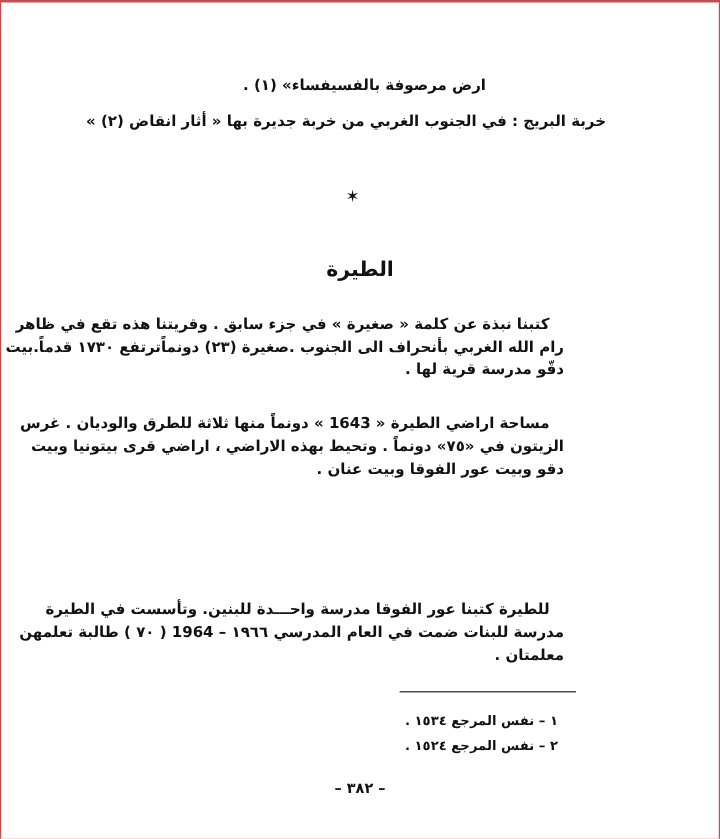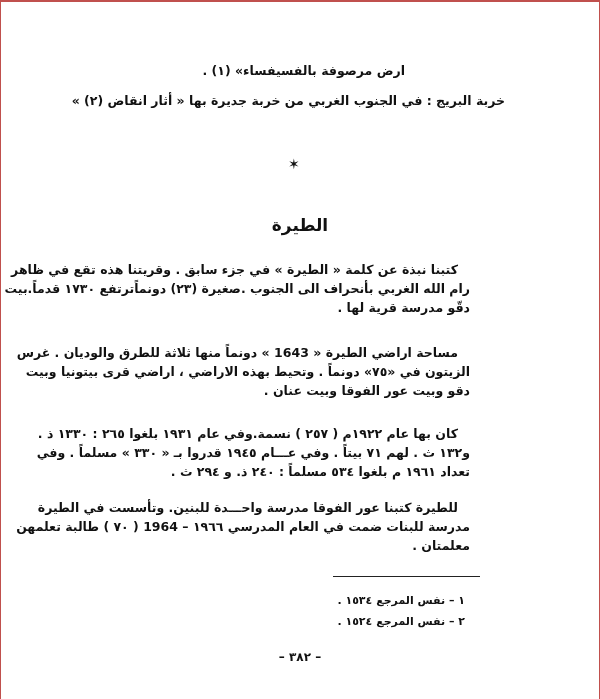--- a/index.html
+++ b/index.html
@@ -116,36 +116,31 @@
 <div class="page">
 
   <div class="line top-line-1">ارض مرصوفة بالفسيفساء» (١) .</div>
   <div class="line top-line-2">خربة البريج : في الجنوب الغربي من خربة جديرة بها « أثار انقاض (٢) »</div>
 
   <div class="star">✶</div>
 
   <div class="heading">الطيرة</div>
 
   <div class="para p1">
-    <span class="pl indent">كتبنا نبذة عن كلمة « الطيرة » في جزء سابق . وقريتنا هذه تقع في ظاهر</span>
+    <span class="pl indent">كتبنا نبذة عن كلمة « صغيرة » في جزء سابق . وقريتنا هذه تقع في ظاهر</span>
     <span class="pl">رام الله الغربي بأنحراف الى الجنوب .صغيرة (٢٣) دونماًترتفع ١٧٣٠ قدماً.بيت</span>
     <span class="pl">دقّو مدرسة قرية لها .</span>
   </div>
 
   <div class="para p2">
     <span class="pl indent">مساحة اراضي الطيرة « 1643 » دونماً منها ثلاثة للطرق والوديان . غرس</span>
     <span class="pl">الزيتون في «٧٥» دونماً . وتحيط بهذه الاراضي ، اراضي قرى بيتونيا وبيت</span>
     <span class="pl">دقو وبيت عور الفوقا وبيت عنان .</span>
   </div>
 
-  <div class="para p3">
-    <span class="pl indent">كان بها عام ١٩٢٢م ( ٢٥٧ ) نسمة.وفي عام ١٩٣١ بلغوا ٢٦٥ : ١٣٣٠ ذ .</span>
-    <span class="pl">و١٣٢ ث . لهم ٧١ بيتاً . وفي عـــام ١٩٤٥ قدروا بـ « ٣٣٠ » مسلماً . وفي</span>
-    <span class="pl">تعداد ١٩٦١ م بلغوا ٥٣٤ مسلماً : ٢٤٠ ذ. و ٢٩٤ ث .</span>
-  </div>
 
   <div class="para p4">
     <span class="pl indent">للطيرة كتبنا عور الفوقا مدرسة واحـــدة للبنين. وتأسست في الطيرة</span>
     <span class="pl">مدرسة للبنات ضمت في العام المدرسي ١٩٦٦ – 1964 ( ٧٠ ) طالبة تعلمهن</span>
     <span class="pl">معلمتان .</span>
   </div>
 
   <div class="separator"></div>
 
   <div class="footnote fn1">١ – نفس المرجع ١٥٣٤ .</div>

